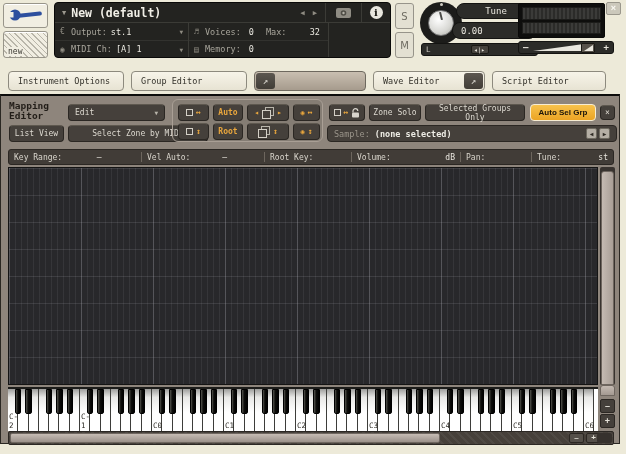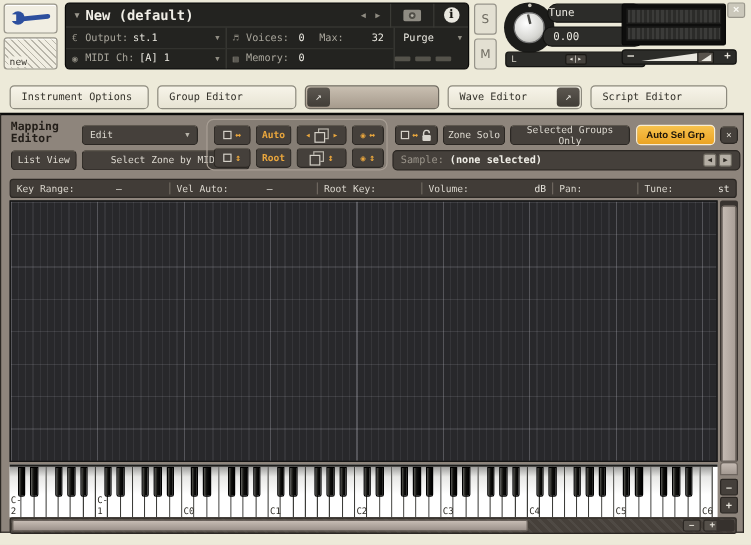--- a/index.html
+++ b/index.html
@@ -47,21 +47,21 @@
     font-family:"DejaVu Sans", sans-serif; text-align:center; cursor:pointer; }
   .knob { left:420px; top:2px; width:42px; height:42px; border-radius:50%; background:#1c1c1a; }
   .knob:before { content:""; position:absolute; left:50%; top:1px; width:3px; height:3px; margin-left:-1px;
     background:#cfccc2; border-radius:50%; }
   .knob-cap { position:absolute; left:8px; top:8px; width:26px; height:26px; border-radius:50%;
     background:radial-gradient(circle at 40% 35%, #ffffff, #d8d8d4 60%, #a8a8a2); border:1px solid #777; }
   .knob-cap:before { content:""; position:absolute; left:50%; top:1px; width:2px; height:8px; margin-left:-1px;
     background:#4a4a46; transform:rotate(-14deg); }
   .lcdbox { background:#2c2c29; border:1px solid #141412; border-radius:8px; color:#e9e7df; font-size:9px;
     display:flex; align-items:center; }
-  .tunebox { left:456px; top:3px; width:80px; height:16px; justify-content:flex-start; }
+  .tunebox { left:456px; top:3px; width:80px; height:16px; justify-content:center; }
   .tunevalbox { left:452px; top:22px; width:85px; height:17px; padding:0 8px; }
   .tunevalbox .u { margin-left:auto; font-weight:bold; font-size:8px; color:#d9d6cc; }
   .panbar { left:421px; top:43px; width:117px; height:13px; background:#2c2c29; border:1px solid #141412;
     border-radius:3px; display:flex; align-items:center; color:#cfccc2; font-size:7.5px; padding:0 4px; }
   .panhandle { position:absolute; left:50%; top:1px; width:18px; height:9px; margin-left:-9px; background:#45423d;
     border:1px solid #1a1915; border-radius:2px; color:#e6e3da; font-size:6px; line-height:7px; text-align:center; }
   .panbar .r { margin-left:auto; }
   .meters { left:518px; top:3px; width:87px; height:35px; background:#0e0e0d; border:1px solid #090908;
     border-radius:2px; padding:3px; display:flex; flex-direction:column; gap:2px; }
   .meter { flex:1; background:repeating-linear-gradient(90deg,#3b3b39 0 2px,#2b2b29 2px 4px); border:1px solid #1c1c1a; }
@@ -208,31 +208,20 @@
           <span class="ic">♬</span>
           <span class="lbl">Voices:</span>
           <span class="num" style="margin-left:8px">0</span>
           <span class="lbl" style="margin-left:12px">Max:</span>
           <span class="num" style="margin-left:auto;padding-right:3px">32</span>
         </div>
         <div class="ih-row">
           <span class="ic">▤</span>
           <span class="lbl">Memory:</span>
           <span class="num" style="margin-left:8px">0</span>
-        </div>
-      </div>
-      <div class="ih-col3">
-        <div class="ih-row">
-          <span class="val" style="margin-left:2px">Purge</span>
-          <span class="dd">▼</span>
-        </div>
-        <div class="leds">
-          <span></span>
-          <span></span>
-          <span></span>
         </div>
       </div>
     </div>
   </div>
 
   <button class="smbtn abs" style="left:395px;top:3px;width:19px;height:26px">S</button>
   <button class="smbtn abs" style="left:395px;top:32px;width:19px;height:26px">M</button>
 
   <div class="knob abs">
     <div class="knob-cap"></div>

